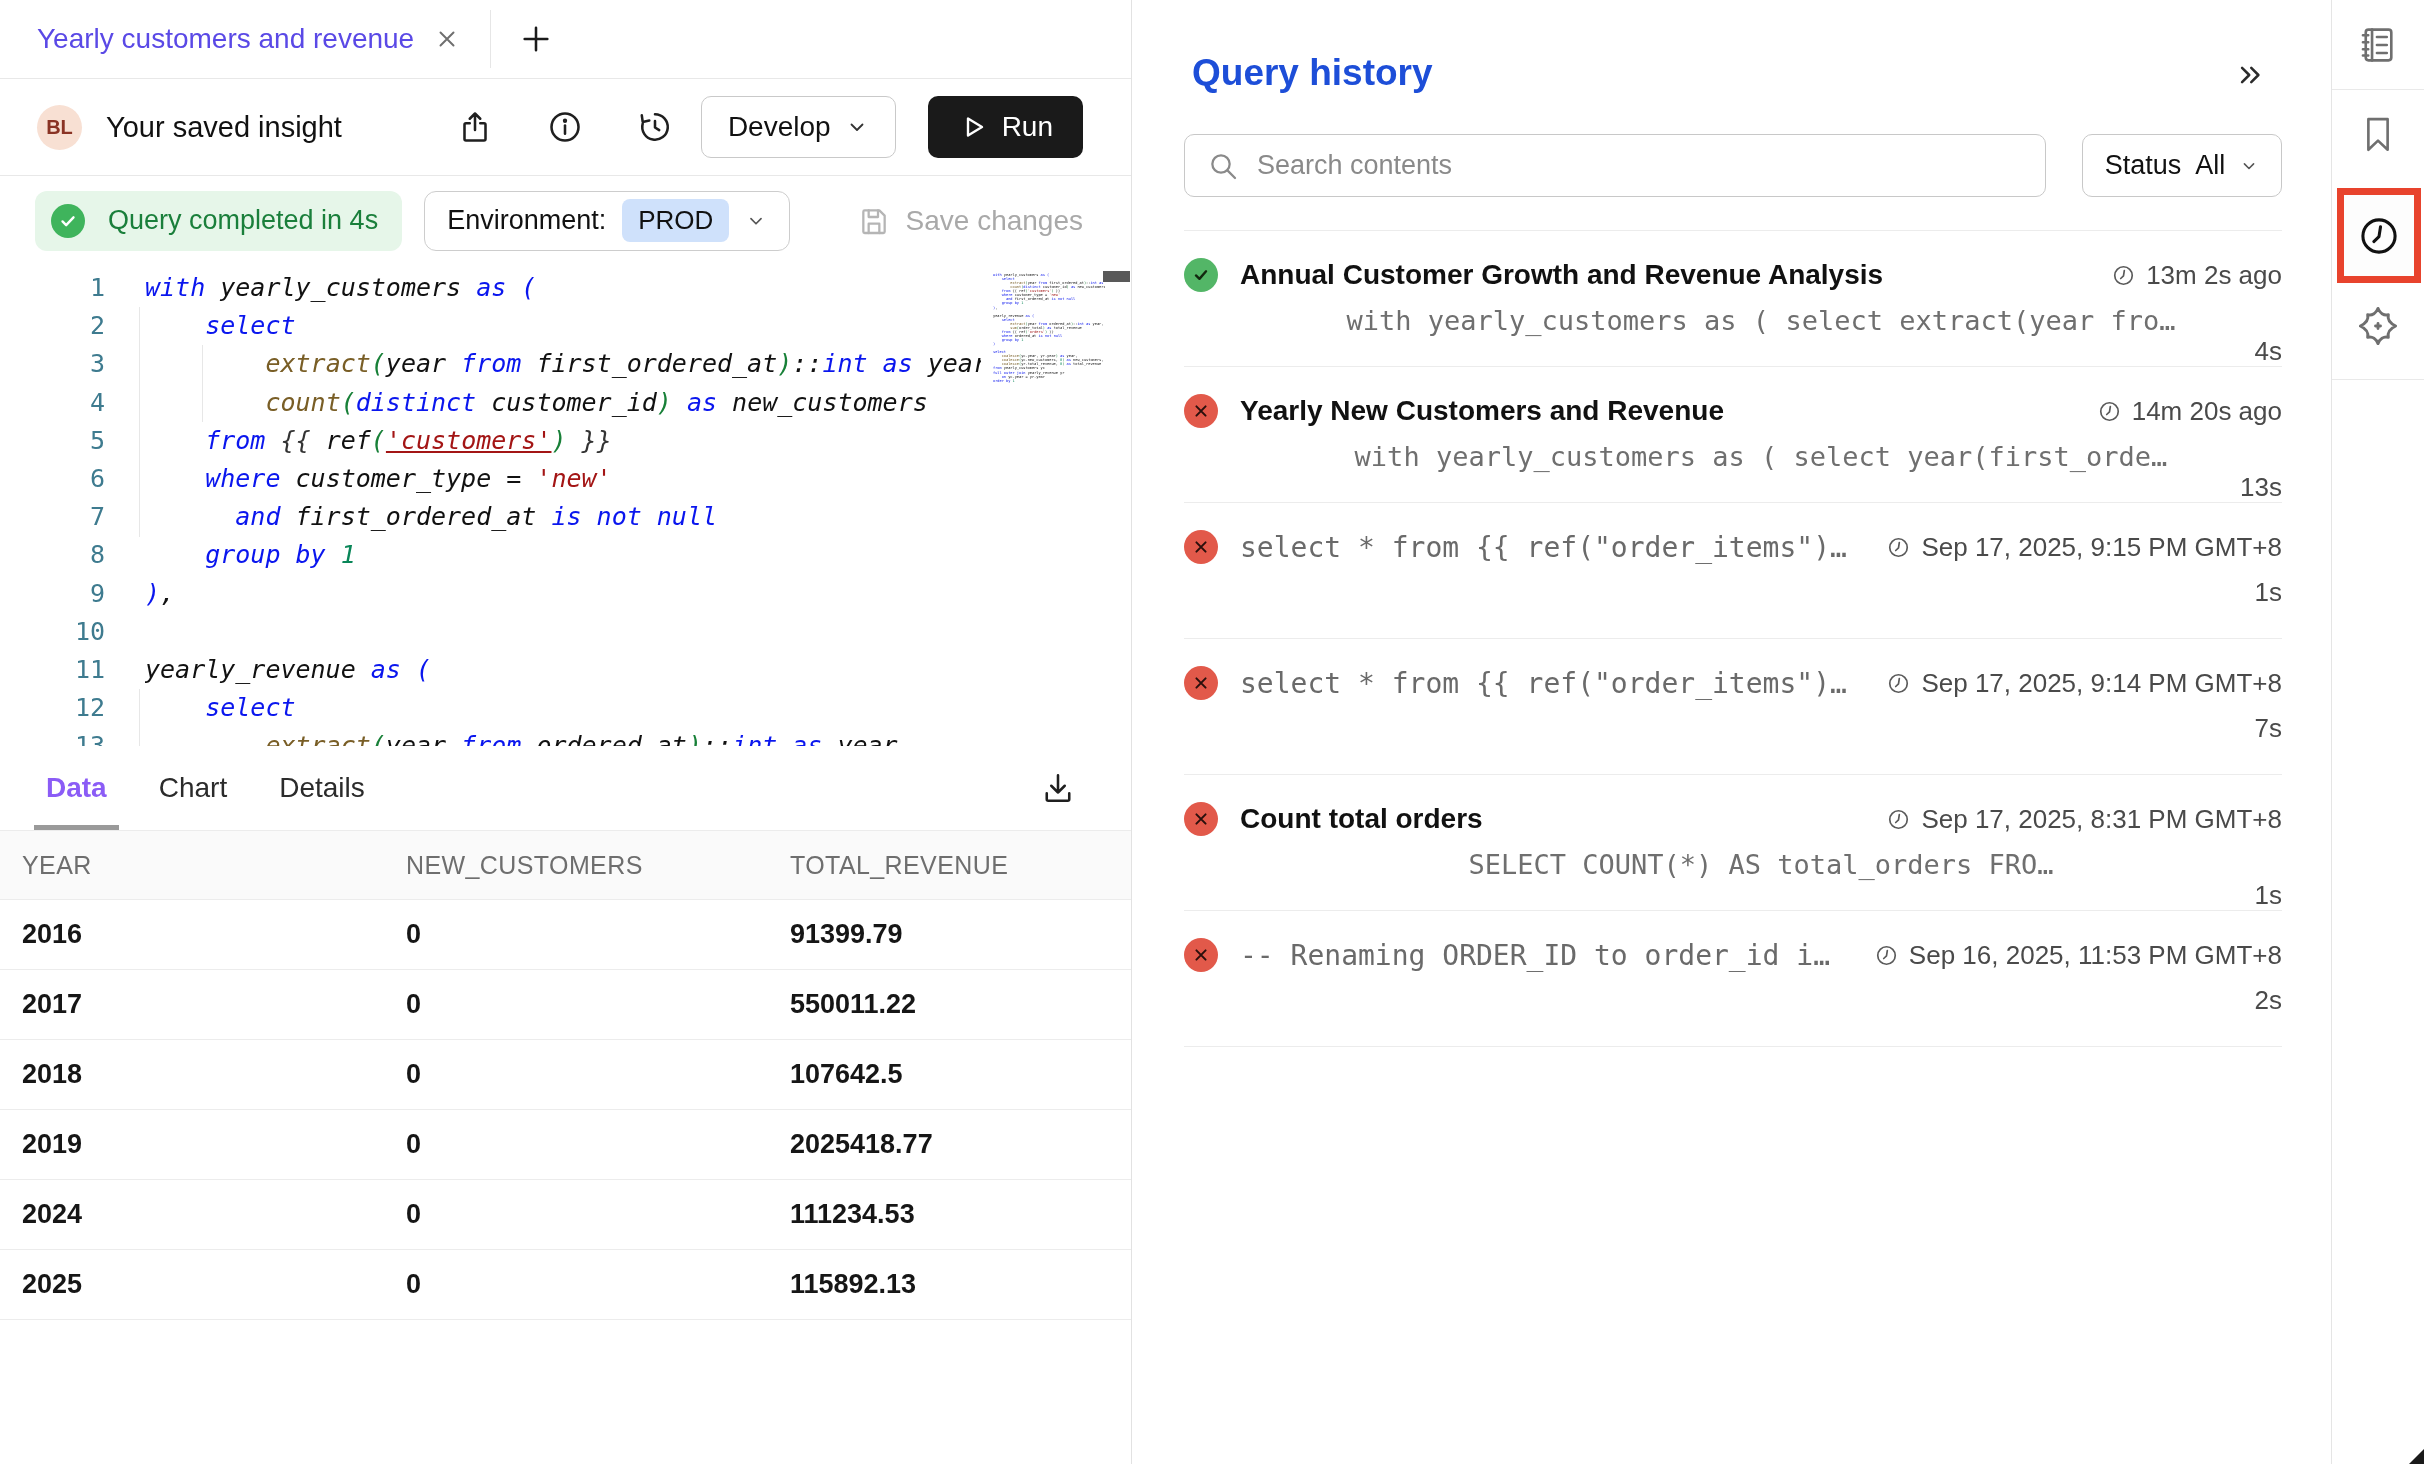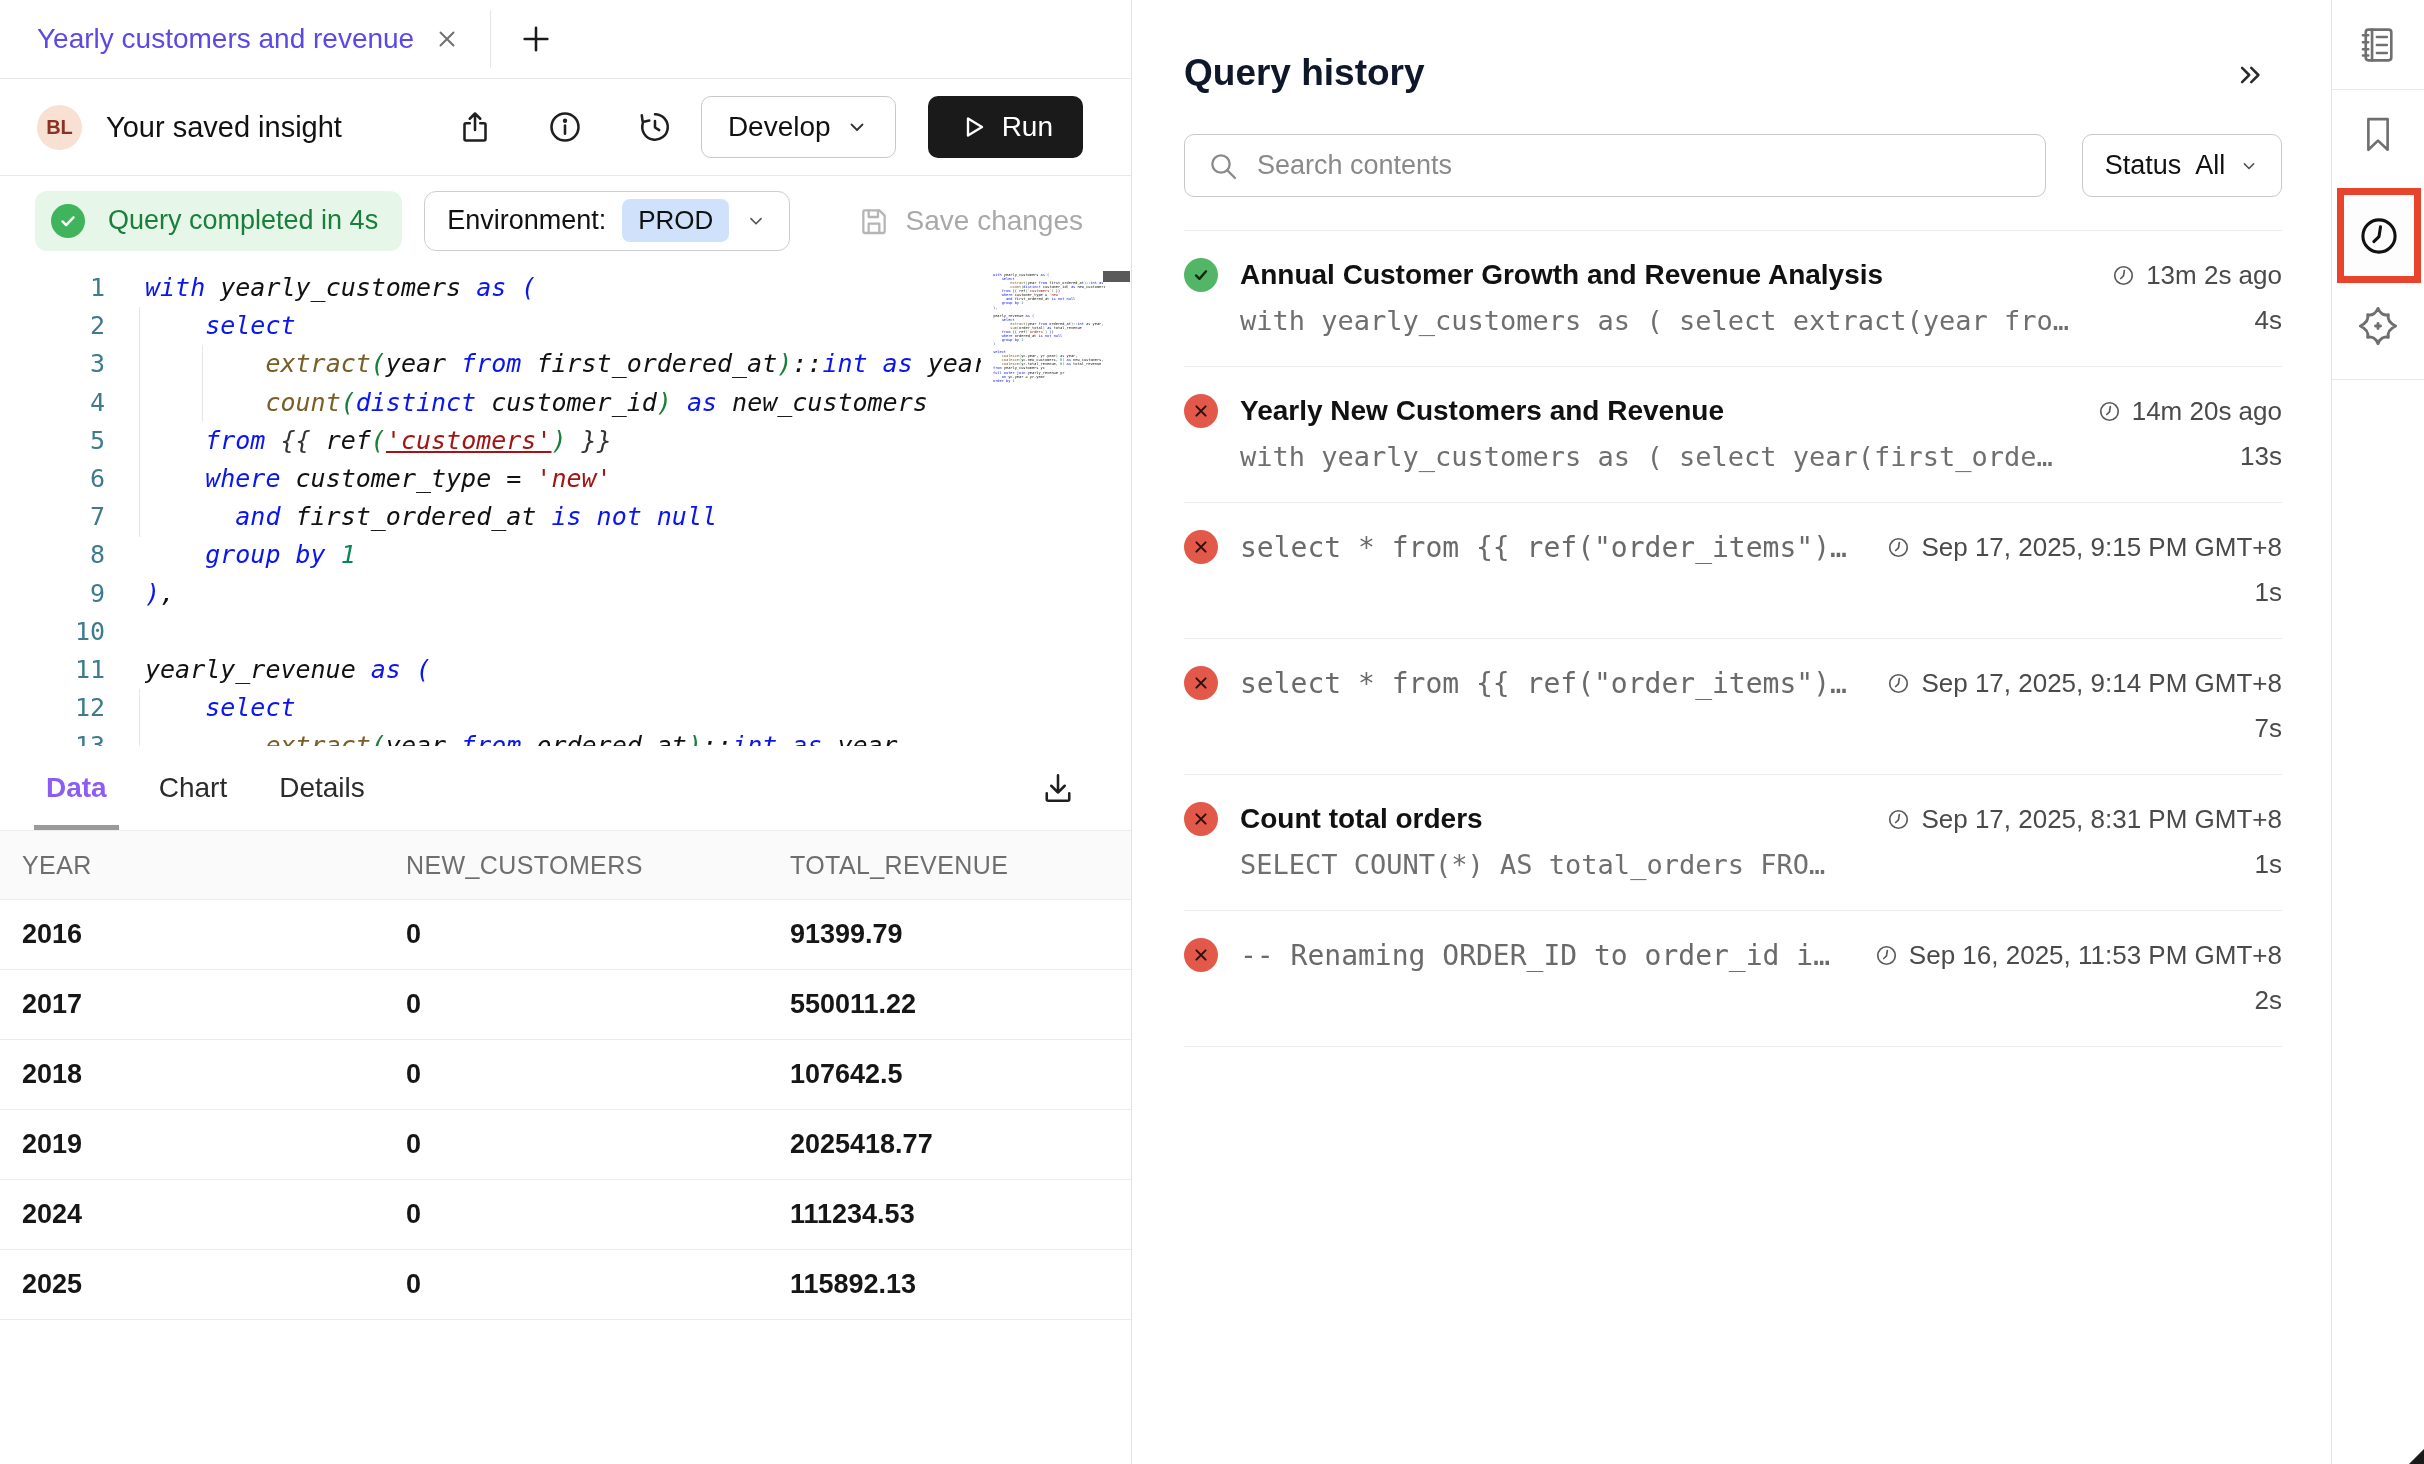--- a/index.html
+++ b/index.html
@@ -70,21 +70,21 @@
 
   .tbl-header { height: 70px; background: #fafafa; border-top: 1px solid #ececec; border-bottom: 1px solid #ececec;
     display: grid; grid-template-columns: 384px 384px 1fr; align-items: center; padding-left: 22px;
     color: #6e6e6e; font-size: 25px; letter-spacing: 0.4px; }
   .tbl-row { height: 70px; border-bottom: 1px solid #ececec; display: grid;
     grid-template-columns: 384px 384px 1fr; align-items: center; padding-left: 22px; font-size: 27px; color: #161616; font-weight: bold; }
 
   
   .right-panel { position: absolute; left: 1132px; top: 0; width: 1199px; height: 1464px; background: #fff; }
   .qh-head { position: relative; padding: 52px 49px 0 52px; }
-  .qh-title { font-size: 37px; font-weight: 600; color: #0f172a; }
+  .qh-title { font-size: 37px; font-weight: 600; color: #1d4ed8; margin-left: 8px; }
   .collapse-btn { position: absolute; right: 62px; top: 56px; cursor: pointer; }
   .qh-controls { margin: 40px 49px 0 52px; display: flex; gap: 36px; }
   .search-box { flex: 1; height: 63px; border: 1.5px solid #c8c8c8; border-radius: 10px;
     display: flex; align-items: center; padding: 0 22px; gap: 18px; }
   .search-box input { border: none; outline: none; flex: 1; font-size: 27px; color: #4c1d95;
     font-family: "Liberation Sans", sans-serif; background: transparent; }
   .search-box input::placeholder { color: #8a8a8a; }
   .status-filter { width: 200px; height: 63px; border: 1.5px solid #c8c8c8; border-radius: 10px;
     display: flex; align-items: center; justify-content: center; gap: 14px; font-size: 27px; color: #111; cursor: pointer; }
 
@@ -93,21 +93,21 @@
   .qh-row1 { display: flex; align-items: center; }
   .qh-status { width: 34px; height: 34px; border-radius: 50%; display: flex; align-items: center;
     justify-content: center; flex: none; }
   .qh-status.success { background: #53b667; }
   .qh-status.error { background: #e2594a; }
   .qh-item-title { margin-left: 22px; font-size: 28px; font-weight: 600; color: #111; white-space: nowrap;
     overflow: hidden; }
   .qh-item-title.mono-title { font-family: "DejaVu Sans Mono", monospace; font-weight: 400; color: #6a6a6a; }
   .qh-meta { margin-left: auto; display: flex; align-items: center; gap: 10px; color: #4a4a4a;
     font-size: 26px; flex: none; padding-left: 20px; }
-  .qh-row2 { display: flex; align-items: center; margin-top: 13px; padding-left: 56px; }
+  .qh-row2 { display: flex; align-items: center; margin-top: 13px; padding-left: 56px; flex-direction: column; }
   .qh-preview { font-family: "DejaVu Sans Mono", monospace; font-size: 27px; color: #6f6f6f; white-space: nowrap; }
   .qh-duration { margin-left: auto; font-size: 26px; color: #4a4a4a; }
 
   
   .rail { position: absolute; left: 2331px; top: 0; width: 93px; height: 1464px; border-left: 1px solid #e5e5e5; background: #fff; }
   .rail-div { position: absolute; left: 0; right: 0; height: 1px; background: #e9e9e9; }
   .rail-icon { position: absolute; left: 50%; transform: translateX(-50%); cursor: pointer;
     display: flex; align-items: center; justify-content: center; }
   .rail-active-box { position: absolute; left: 5px; top: 188px; width: 84px; height: 95px;
     border: 7px solid #e8432d; background: #fdfdfd; display: flex; align-items: center; justify-content: center; cursor: pointer; }

